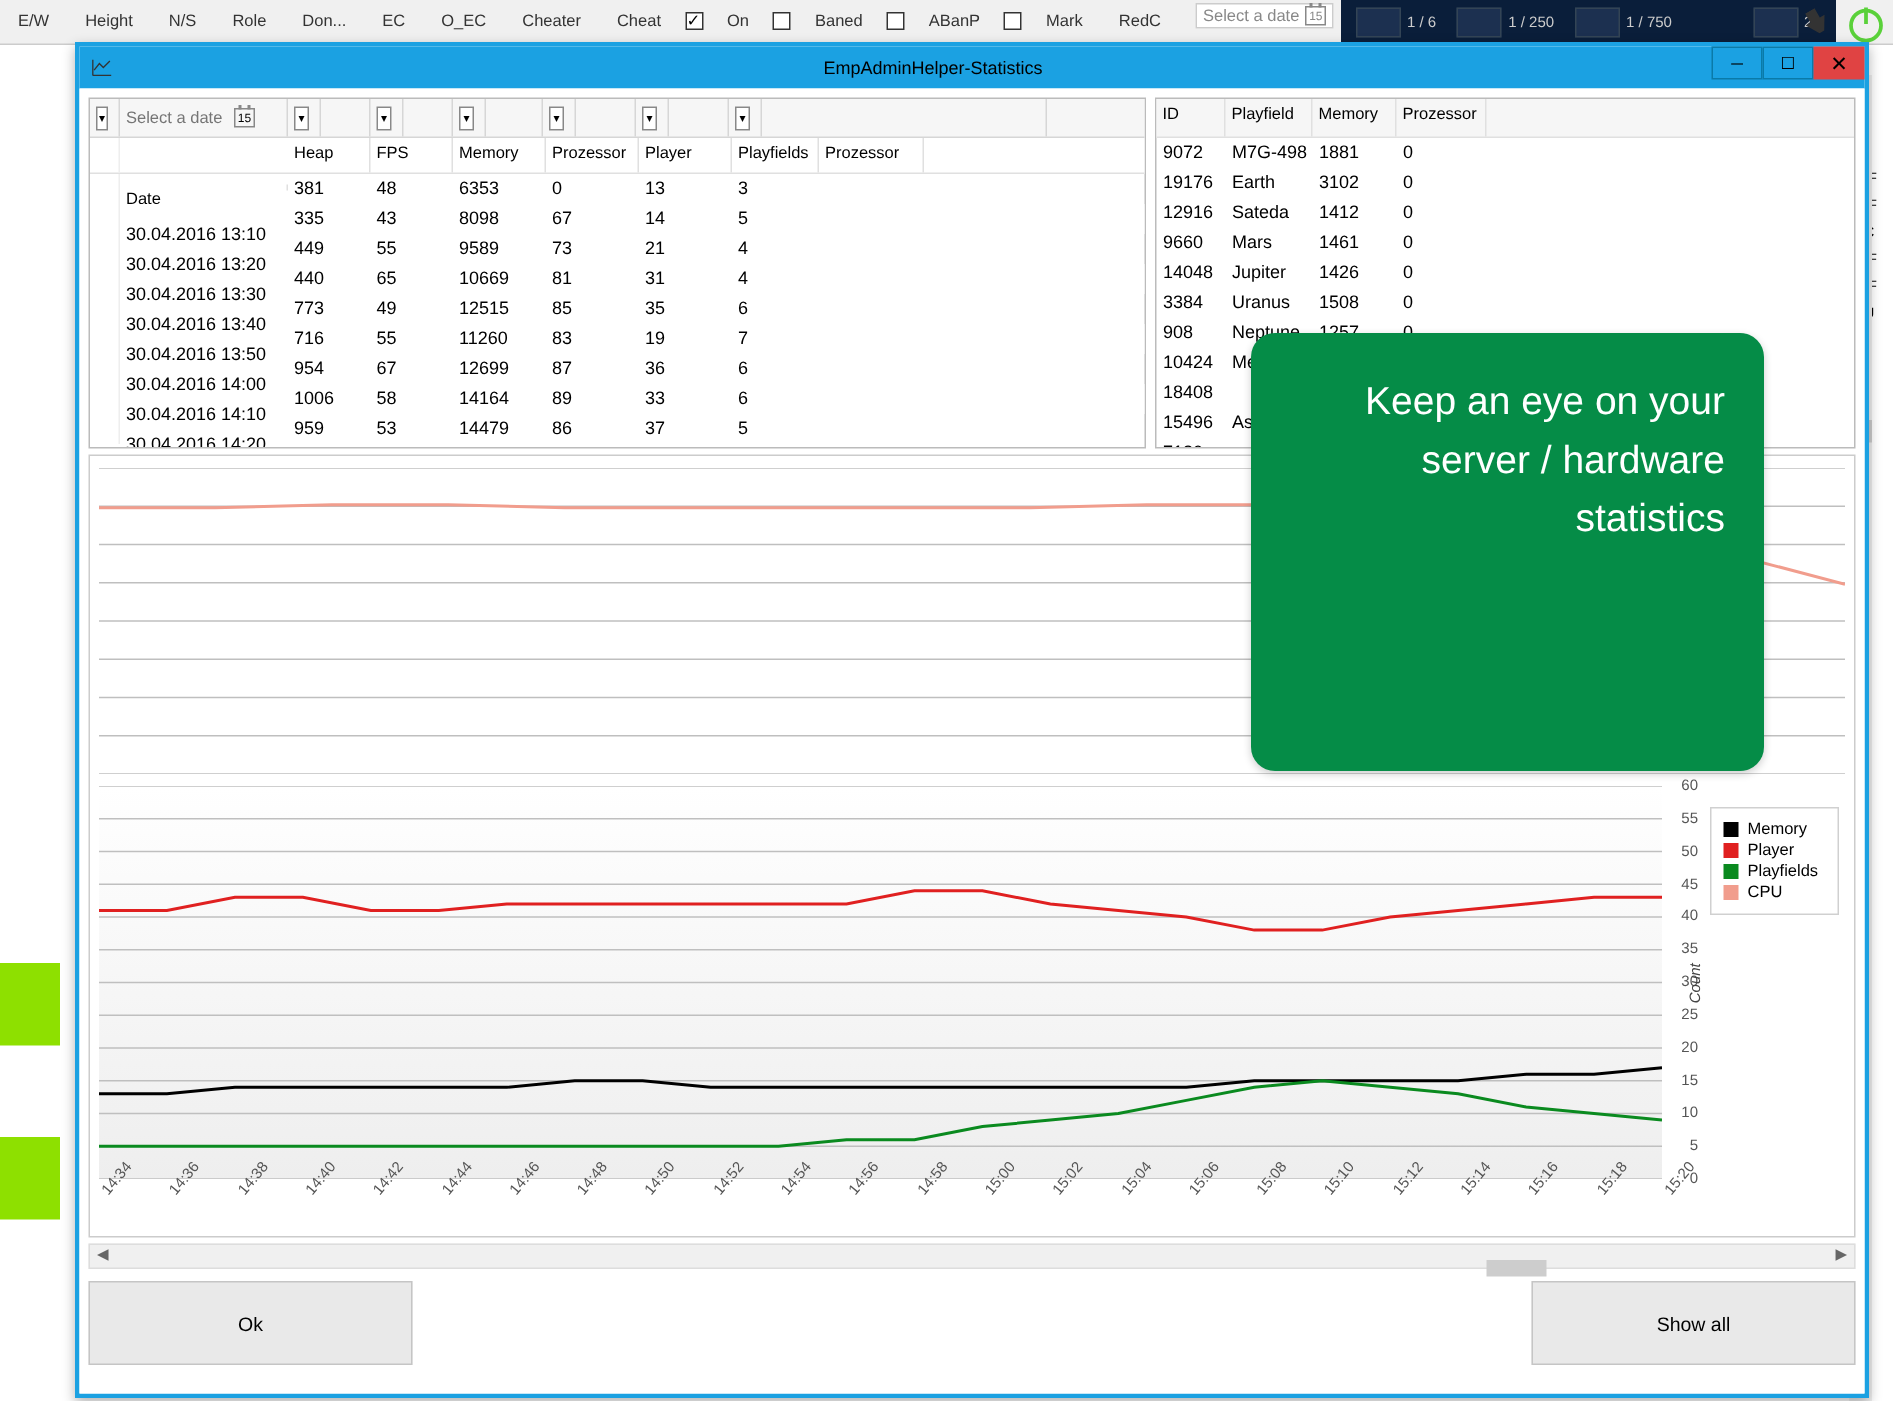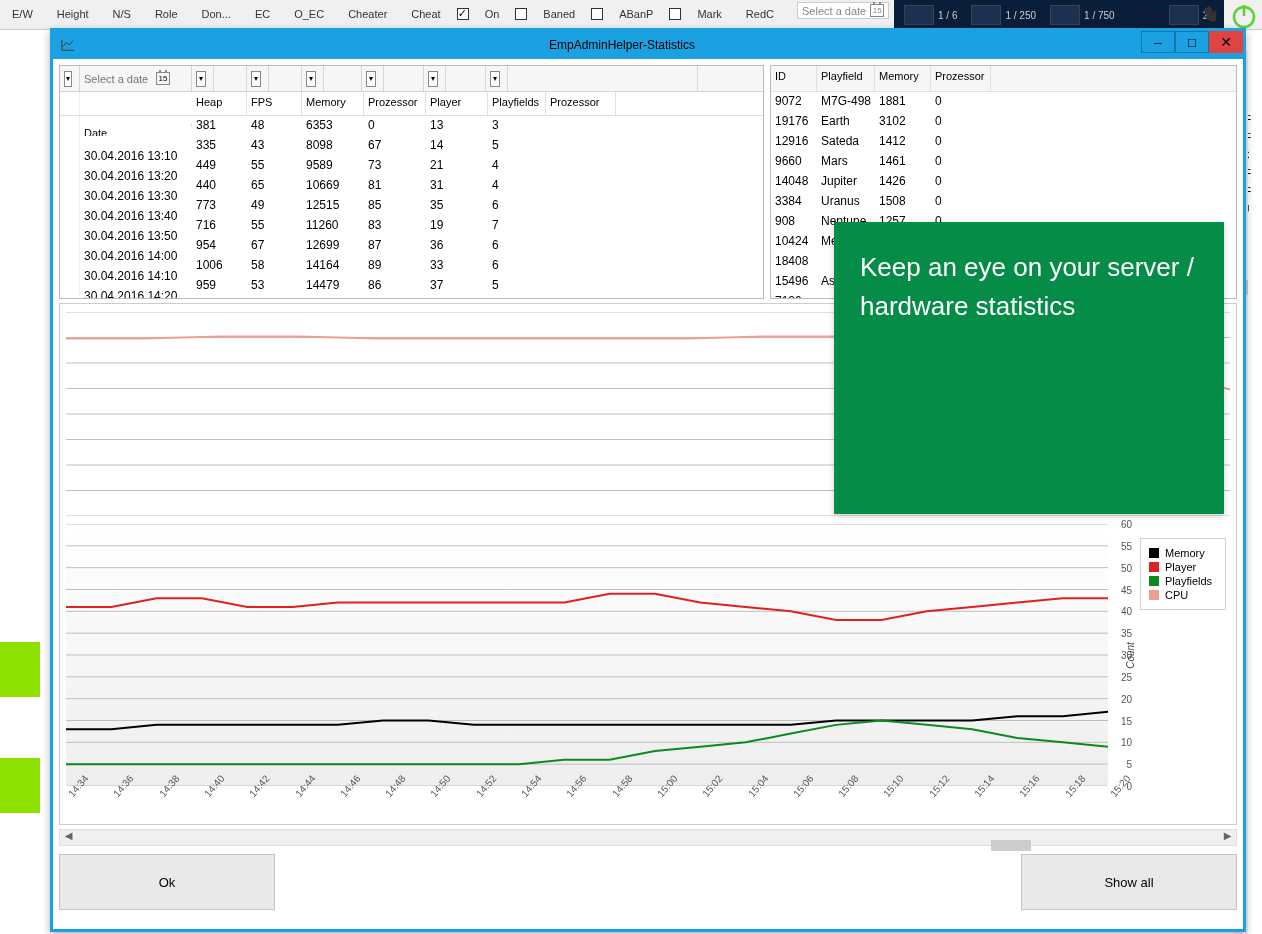--- a/index.html
+++ b/index.html
@@ -90,21 +90,21 @@
 .hscroll { height:17px; margin-top:4px; background:#f0f0f0; border:1px solid #ddd; display:flex; align-items:center; position:relative;}
 .hscroll .arr{ width:17px; height:15px; text-align:center; font-size:10px; color:#666; cursor:pointer;}
 .hscroll .track{ flex:1; position:relative; }
 .hscroll .thumb{ position:absolute; left:80%; width:40px; height:11px; top:2px; background:#cdcdcd;}
 
 
 .bottom-buttons { display:flex; justify-content:space-between; margin-top:8px; }
 .big-btn { width:216px; height:56px; background:#e9e9e9; border:1px solid #c5c5c5; font-size:13px; cursor:pointer; }
 
 
-.tooltip { position:absolute; top:222px; left:834px; width:390px; height:292px; background:#058c47; border-radius:0; padding:26px 26px; color:#fff; font-size:26px; font-weight:300; line-height:1.5; box-shadow:0 2px 6px rgba(0,0,0,0.2); }
+.tooltip { position:absolute; top:222px; left:834px; width:342px; height:292px; background:#058c47; border-radius:16px; padding:26px 26px; color:#fff; font-size:26px; font-weight:300; line-height:1.5; box-shadow:0 2px 6px rgba(0,0,0,0.2);text-align:right; }
 
 
 .tbody::-webkit-scrollbar{width:17px;background:#f0f0f0;}
 .tbody::-webkit-scrollbar-thumb{background:#cdcdcd;}
 .tbody::-webkit-scrollbar-button{height:17px;background:#f0f0f0;}
 
 .right-labels { position:absolute; top:38px; right:18px; bottom:0; font-size:9px; color:#444;}
 .right-labels div{ height:19px; padding-top:3px;}
 .right-yel{ background:#ffe24a;}
 .right-grn{ background:#8ee000;}

